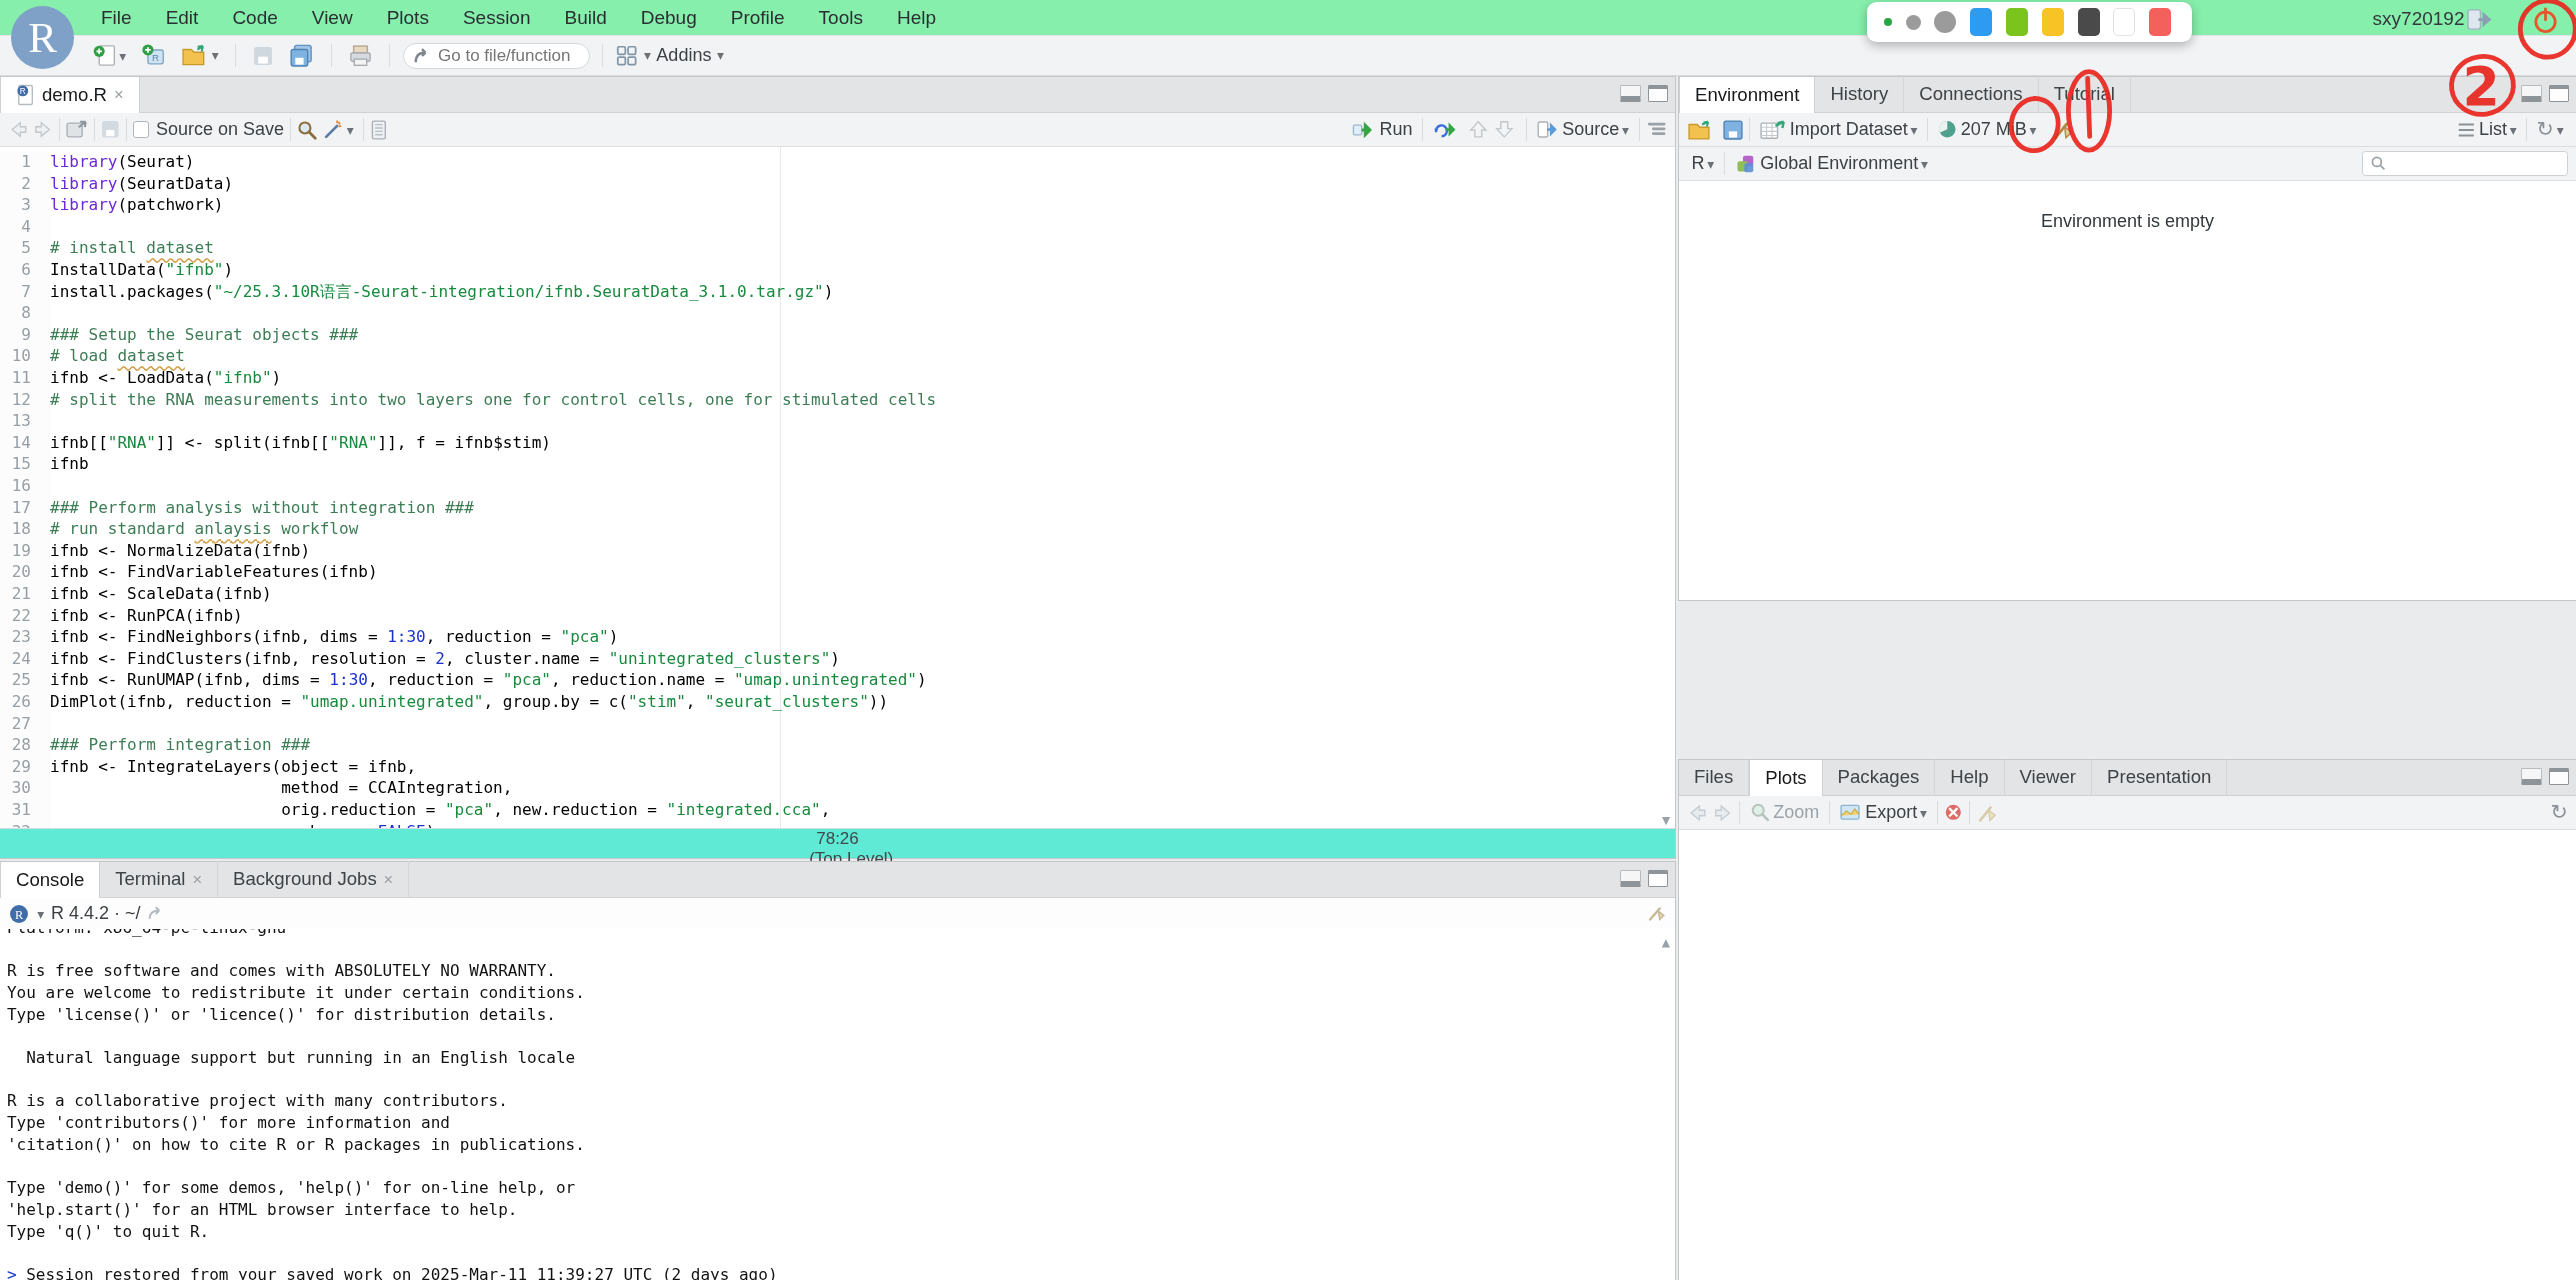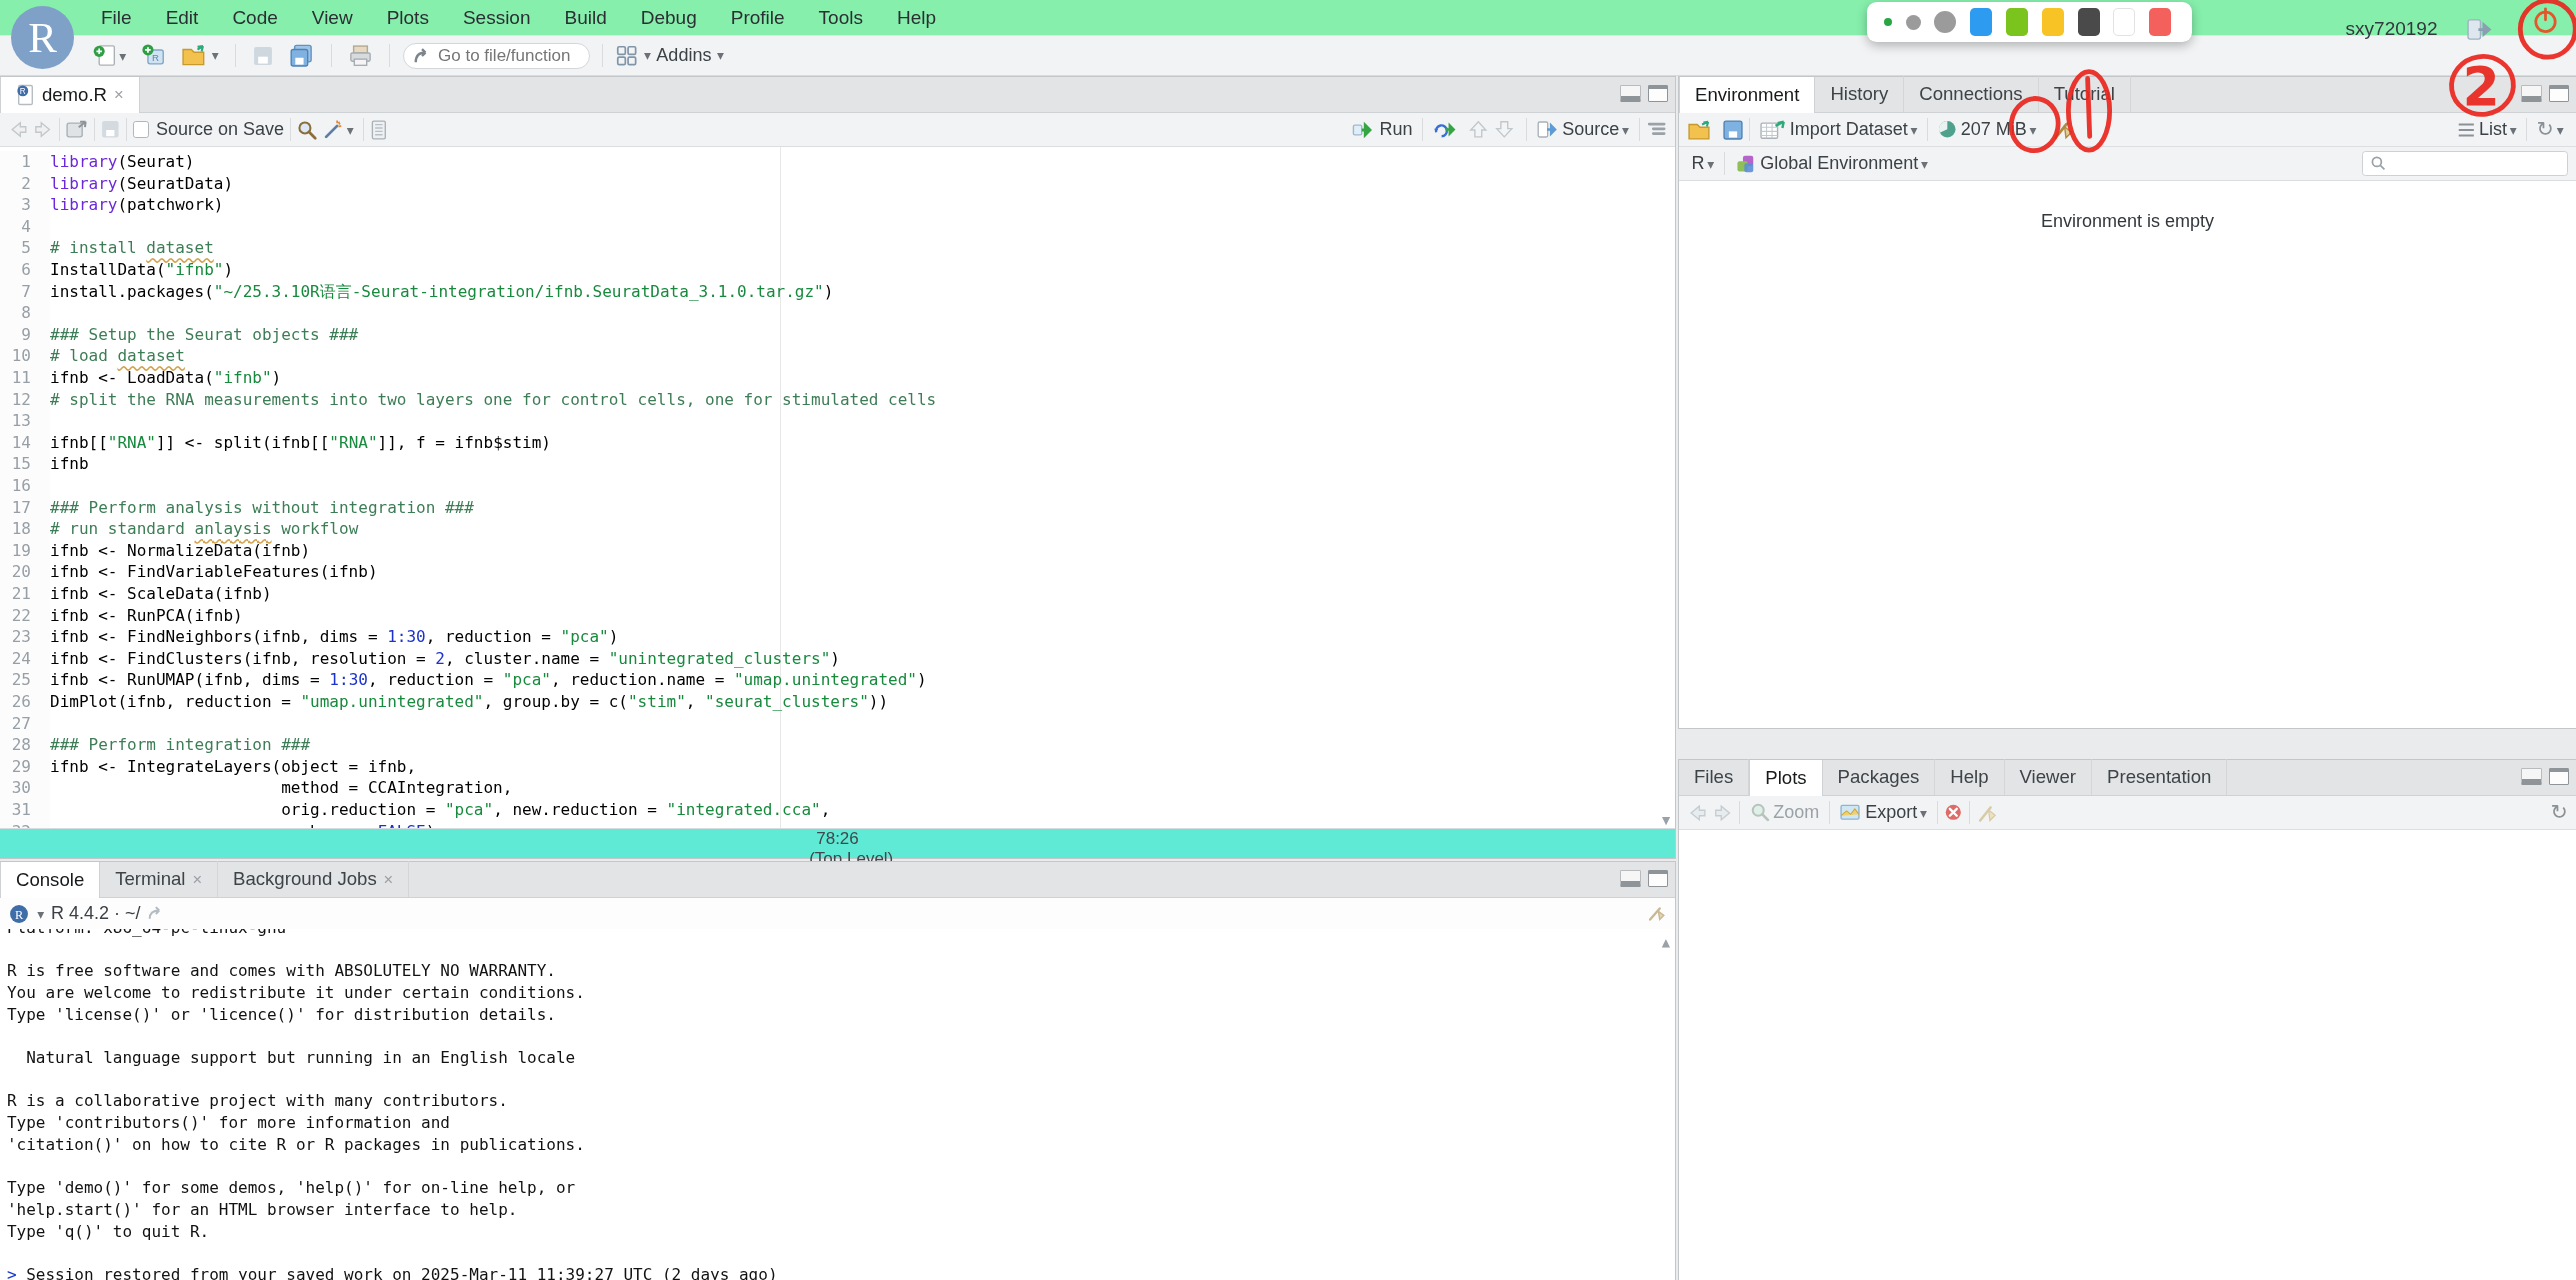--- a/index.html
+++ b/index.html
@@ -3,40 +3,40 @@
 <meta charset="utf-8">
 <style>
   * { margin:0; padding:0; box-sizing:border-box; }
   html,body { width:2576px; height:1281px; overflow:hidden; }
   body { font-family:"Liberation Sans", sans-serif; background:#d2d6d9; }
   .screen { position:relative; width:2576px; height:1281px; background:#e9ebec; overflow:hidden; }
 
   
   .menubar { position:absolute; top:0; left:0; right:0; height:36px; background:#86efac; border-bottom:0.7px solid #e2e4e5; display:flex; align-items:center; padding-left:84px; z-index:5; }
   .menu-item { font-size:19px; color:#2b2f33; padding:0 17px; line-height:36px; cursor:default; }
-  .menubar-right { position:absolute; right:83px; top:11px; height:36px; display:flex; align-items:center; gap:28px; }
+  .menubar-right { position:absolute; right:83px; top:1px; height:36px; display:flex; align-items:center; gap:1px; }
   .username { font-size:19px; color:#33383c; }
   .power-btn { position:absolute; right:16.5px; top:5.5px; }
 
   
   .main-toolbar { position:absolute; top:36px; left:0; right:0; height:40px; background:#f2f3f4; border-bottom:0.7px solid #d8dadc; display:flex; align-items:center; padding-left:89px; gap:6.9px; z-index:4; }
   .r-logo { position:absolute; left:11px; top:5.5px; width:63px; height:63px; border-radius:50%; background:#7fa1c8; color:#fff; font-family:"Liberation Serif",serif; font-size:43px; display:flex; align-items:center; justify-content:center; z-index:6; }
   .tb-btn { display:flex; align-items:center; gap:2.8px; padding:2.8px 4.1px; border-radius:2.8px; }
   .tb-sep { width:0.7px; height:23.4px; background:#d9dbdd; margin:0 5.5px; }
   .caret { font-size:13.8px; color:#6b7177; }
   .goto-box { display:flex; align-items:center; gap:6.9px; width:187px; height:26px; background:#fff; border:0.7px solid #d4d7d9; border-radius:13px; padding:0 9.6px; }
   .goto-box input { border:none; outline:none; font-size:17px; color:#9aa1a7; width:138px; background:transparent; font-family:"Liberation Sans",sans-serif; }
   .addins { display:flex; align-items:center; gap:5.5px; font-size:18px; color:#3c4146; }
   .project-chip { position:absolute; right:15px; top:43px; height:30px; display:flex; align-items:center; gap:6.9px; background:#fbfbfb; border:0.7px solid #d6d8da; border-radius:4.1px; padding:0 9.6px; font-size:18px; color:#3c4146; }
 
   
   .pane { position:absolute; background:#fff; border:0.7px solid #c3c7ca; }
   .source-pane  { left:0; top:76px; width:1676px; height:783px; border-left:none; }
   .console-pane { left:0; top:861px; width:1676px; height:444px; border-left:none; border-bottom:none; }
-  .env-pane     { left:1678px; top:76px; width:898px; height:653px; border-right:none; }
+  .env-pane     { left:1678px; top:76px; width:898px; height:525px; border-right:none; }
   .plots-pane   { left:1678px; top:759px; width:898px; height:522px; border-right:none; border-bottom:none; }
 
   .tabbar { position:relative; height:36px; background:#e2e4e6; border-bottom:0.7px solid #cfd2d4; display:flex; align-items:flex-end; }
   .tab { height:36px; display:flex; align-items:center; gap:6.9px; padding:0 15px; font-size:18.6px; color:#3e4347; border-right:0.7px solid #d3d5d7; }
   .tab.active { background:#fff; border-right:0.7px solid #cfd2d4; border-left:0.7px solid #cfd2d4; color:#17191b; margin-bottom:-0.7px; height:36px; }
   .tab .close-x { color:#9aa0a5; font-size:16.5px; }
   .minmax { position:absolute; right:6.9px; top:8.3px; display:flex; gap:6.9px; }
   .mm-min, .mm-max { width:20.6px; height:16.5px; }
   .mm-min { border-bottom:6.2px solid #8f9498; border-left:0.7px solid #b7bbbe; border-right:0.7px solid #b7bbbe; border-top:0.7px solid #b7bbbe; background:#f6f6f6; border-radius:1.4px;}
   .mm-max { border:1.4px solid #8f9498; border-top:4.8px solid #8f9498; background:#fdfdfd; border-radius:1.4px;}

